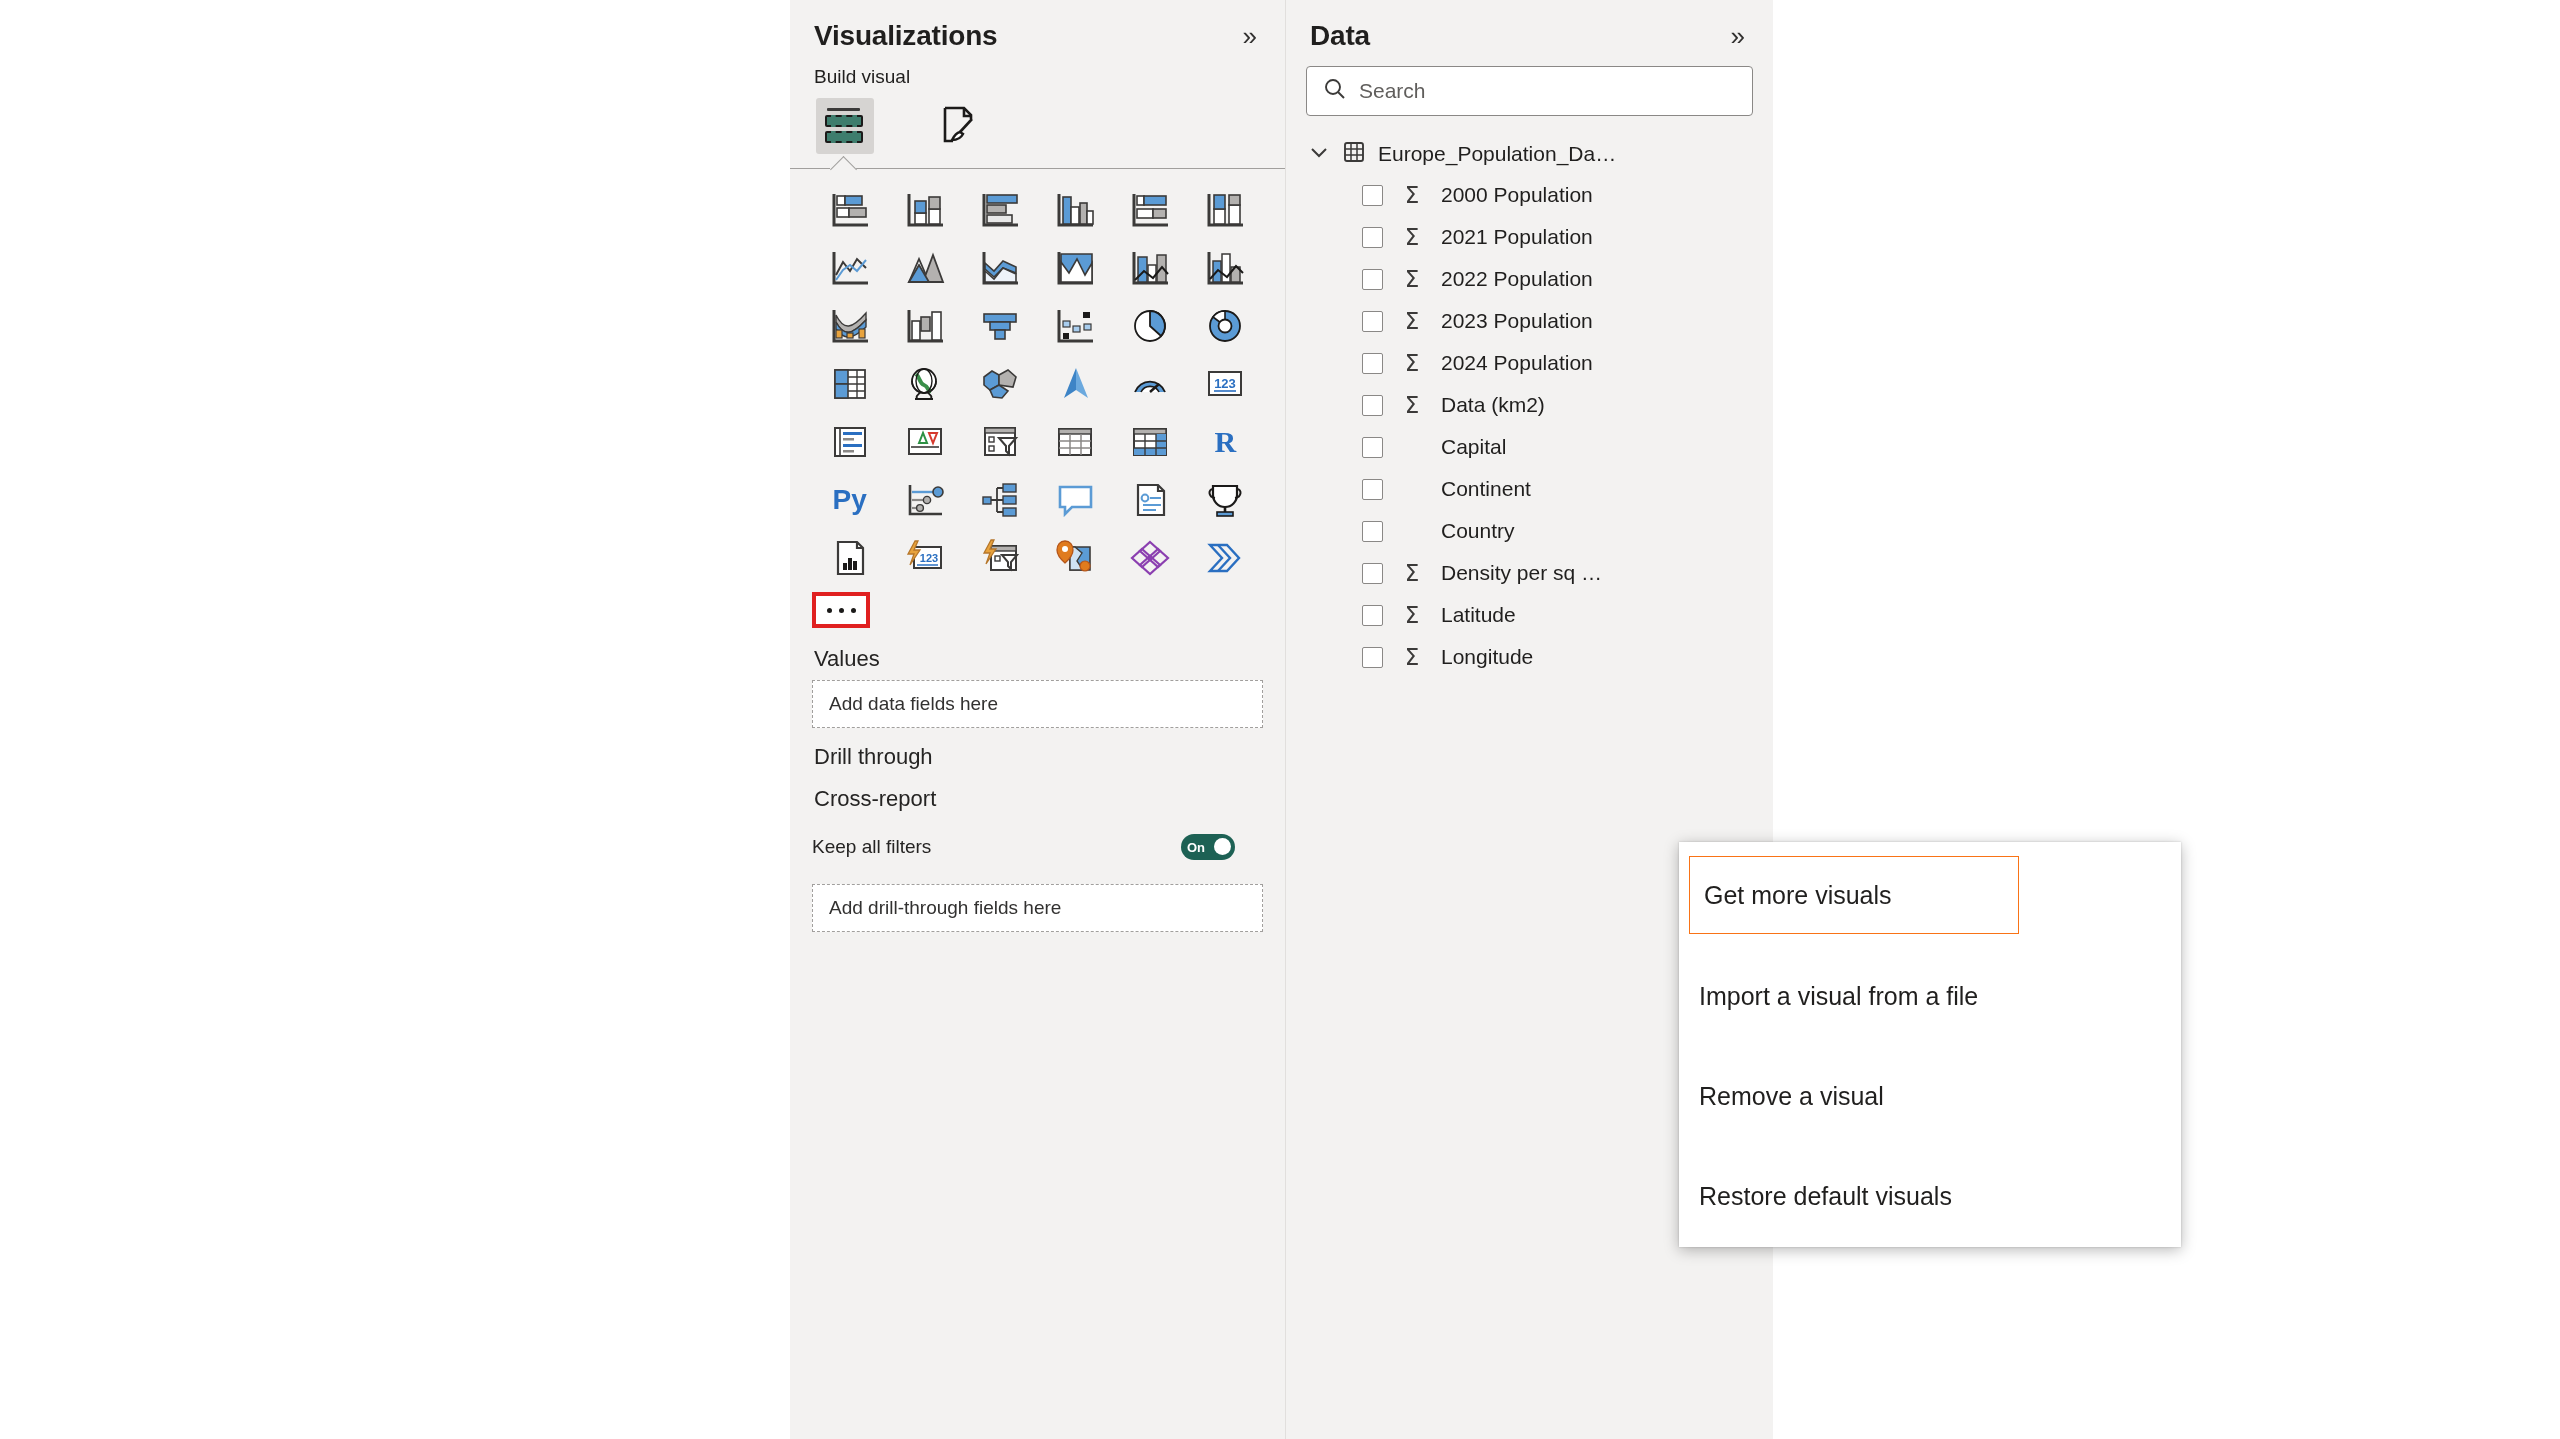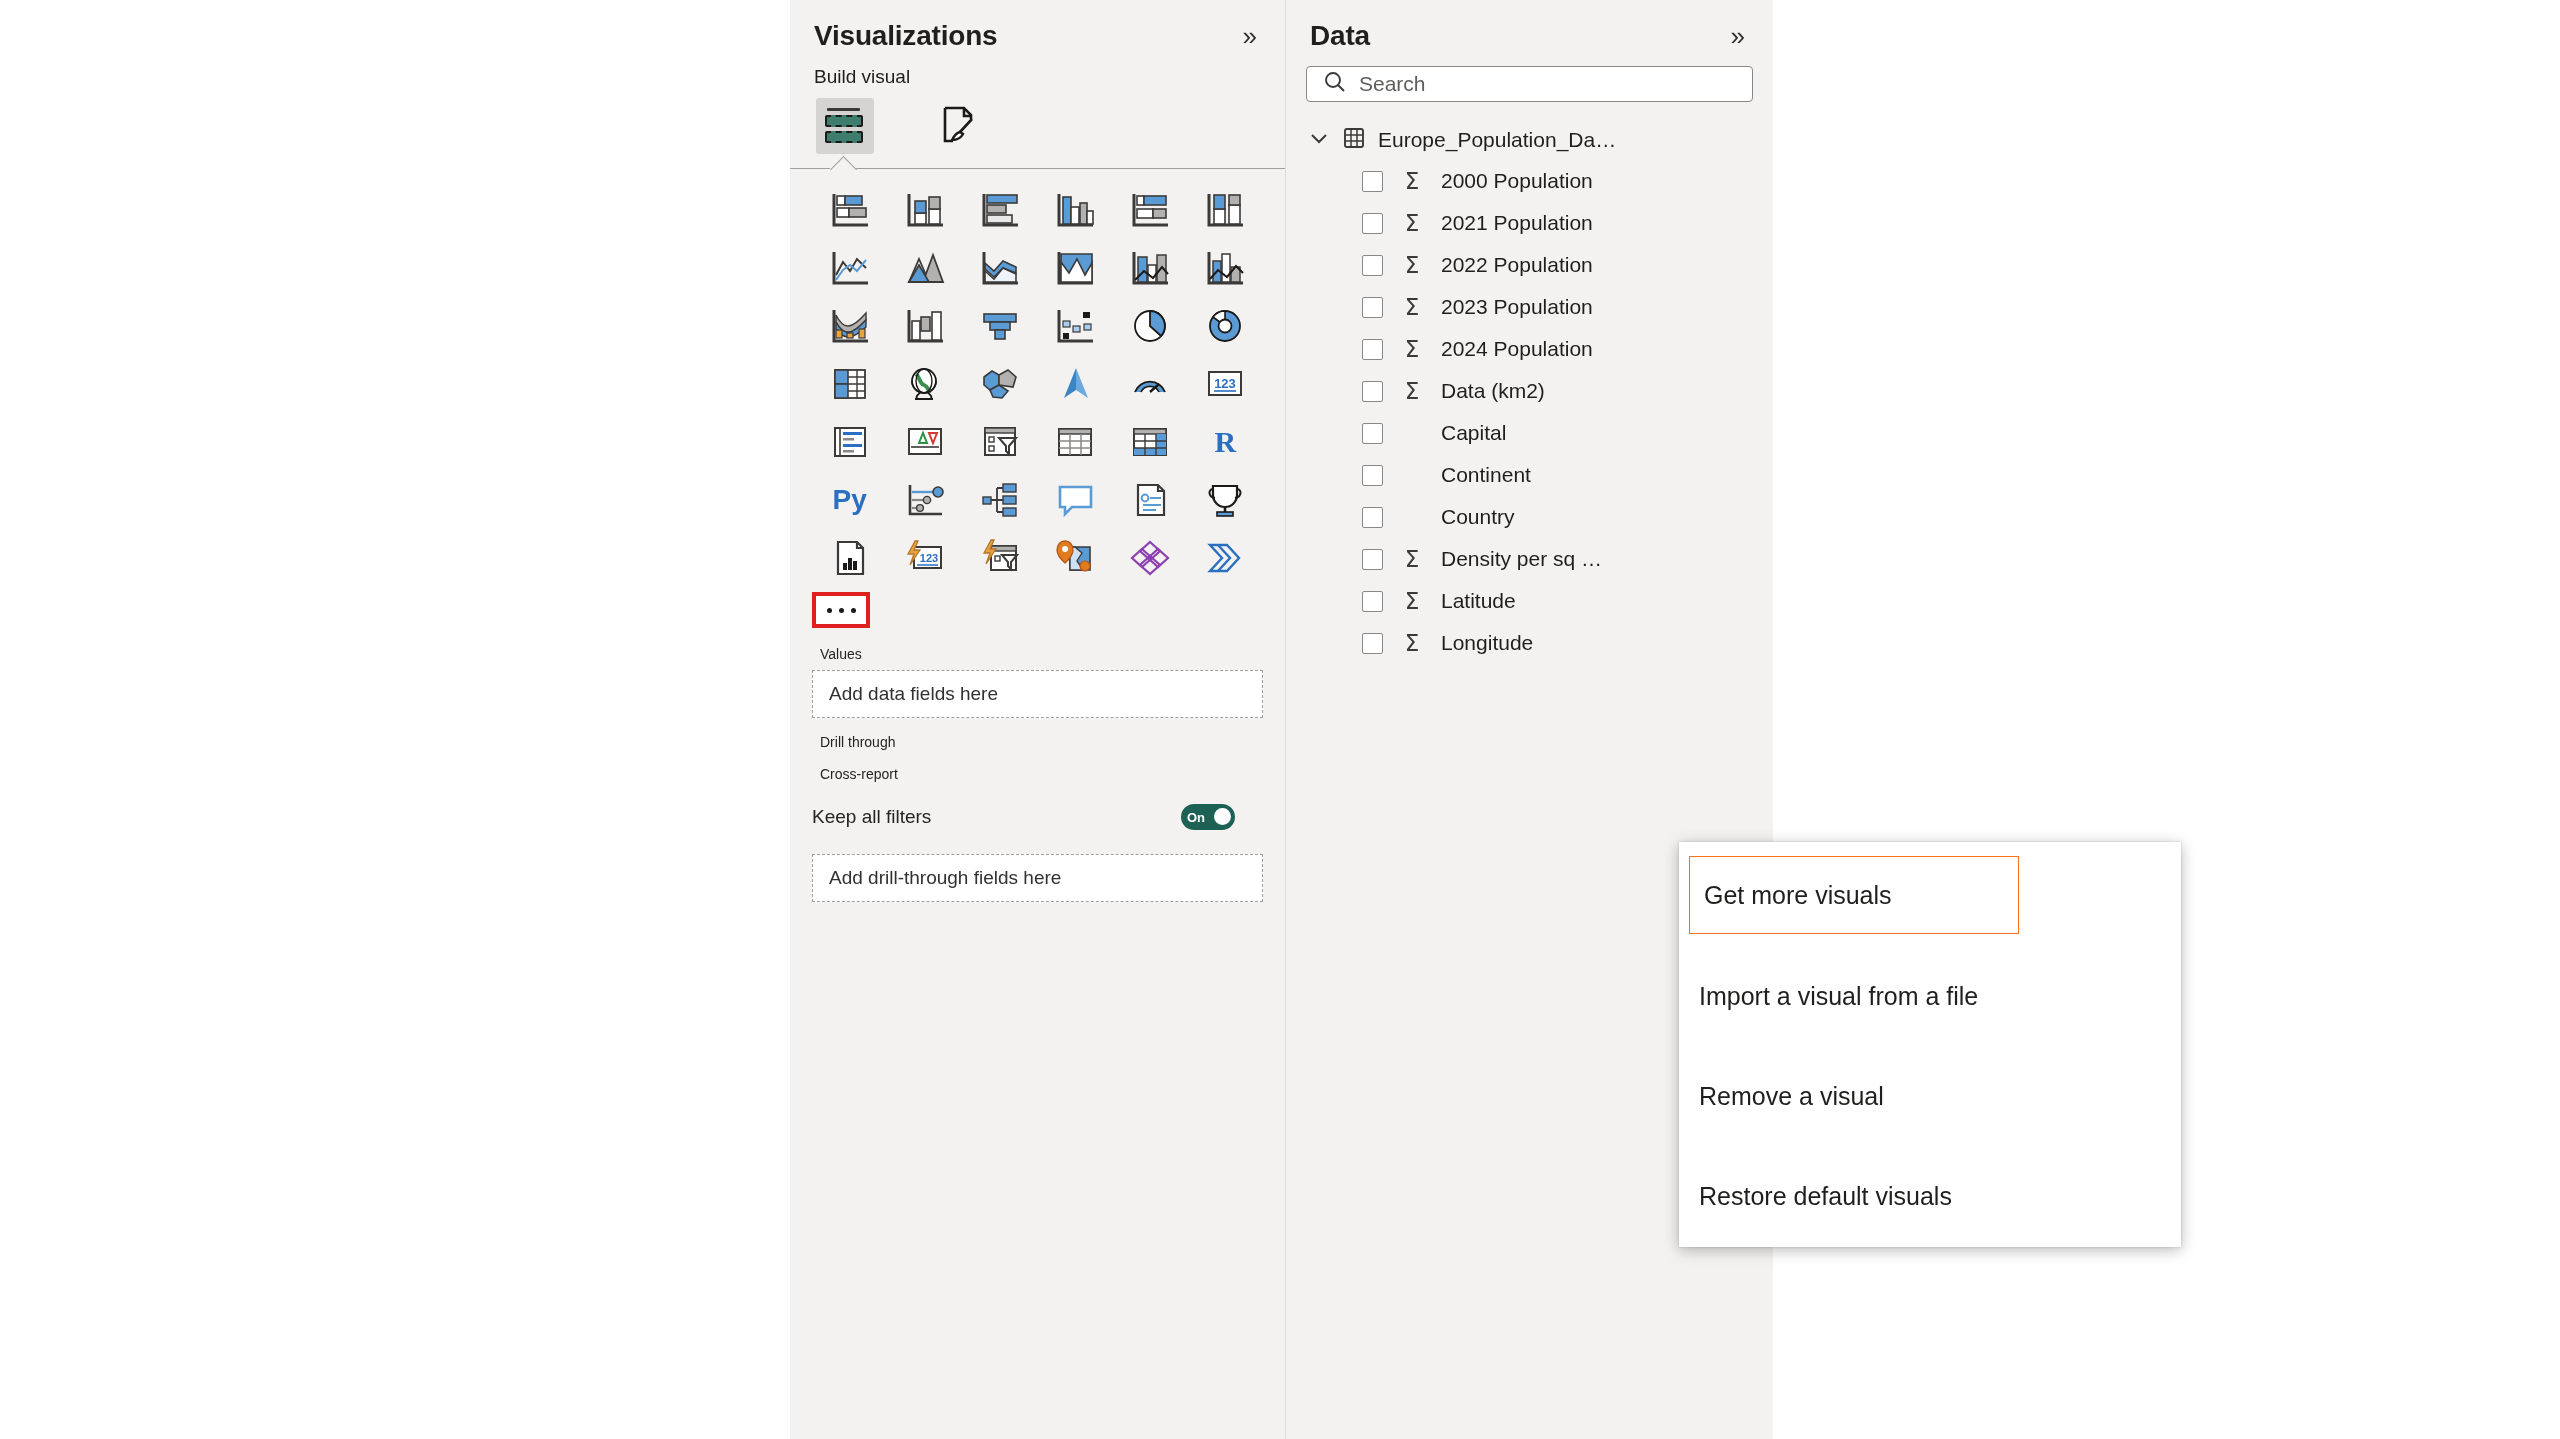--- a/index.html
+++ b/index.html
@@ -92,21 +92,21 @@
   .more-btn{
     width:58px;height:36px;background:#ffffff;
     border:4px solid #e02020;
     display:flex;align-items:center;justify-content:center;gap:7px;
     box-sizing:border-box;cursor:pointer;
   }
   .more-btn i{width:5px;height:5px;background:#1b1a19;border-radius:50%;display:block;}
   
   .wells{ padding:18px 22px 0 22px; }
   .well-label{
-    font-size:14px;color:#252423;margin:16px 0 8px 8px;
+    font-size:22px;color:#252423;margin:16px 0 8px 2px;
   }
   .well-label:first-child{margin-top:0;}
   .dropzone{
     background:#ffffff;border:1px dashed #a19f9d;
     height:48px;display:flex;align-items:center;padding-left:16px;
     font-size:19px;color:#323130;box-sizing:border-box;text-align:right;
   }
   .opt-row{
     display:flex;align-items:center;justify-content:space-between;
     margin-top:22px;padding-right:28px;
@@ -124,21 +124,21 @@
     width:17px;height:17px;border-radius:50%;background:#ffffff;
     position:absolute;right:4px;top:4px;
   }
   
   .data-pane{
     flex:1;height:100%;background:#f3f2f1;position:relative;
   }
   .search-wrap{padding:14px 20px 0 20px;}
   .search-box{
     background:#ffffff;border:1px solid #8a8886;border-radius:4px;
-    height:36px;display:flex;align-items:center;padding-left:16px;gap:12px;
+    height:50px;display:flex;align-items:center;padding-left:16px;gap:12px;
     box-sizing:border-box;
   }
   .search-box .ph{font-size:21px;color:#605e5c;}
   .tree{padding:18px 0 0 0;}
   .tree-root{
     display:flex;align-items:center;gap:12px;padding:6px 0 6px 22px;cursor:pointer;
   }
   .tree-root .tname{font-size:21px;color:#201f1e;}
   .field-row{
     display:flex;align-items:center;gap:18px;padding:9px 0 9px 76px;cursor:pointer;

